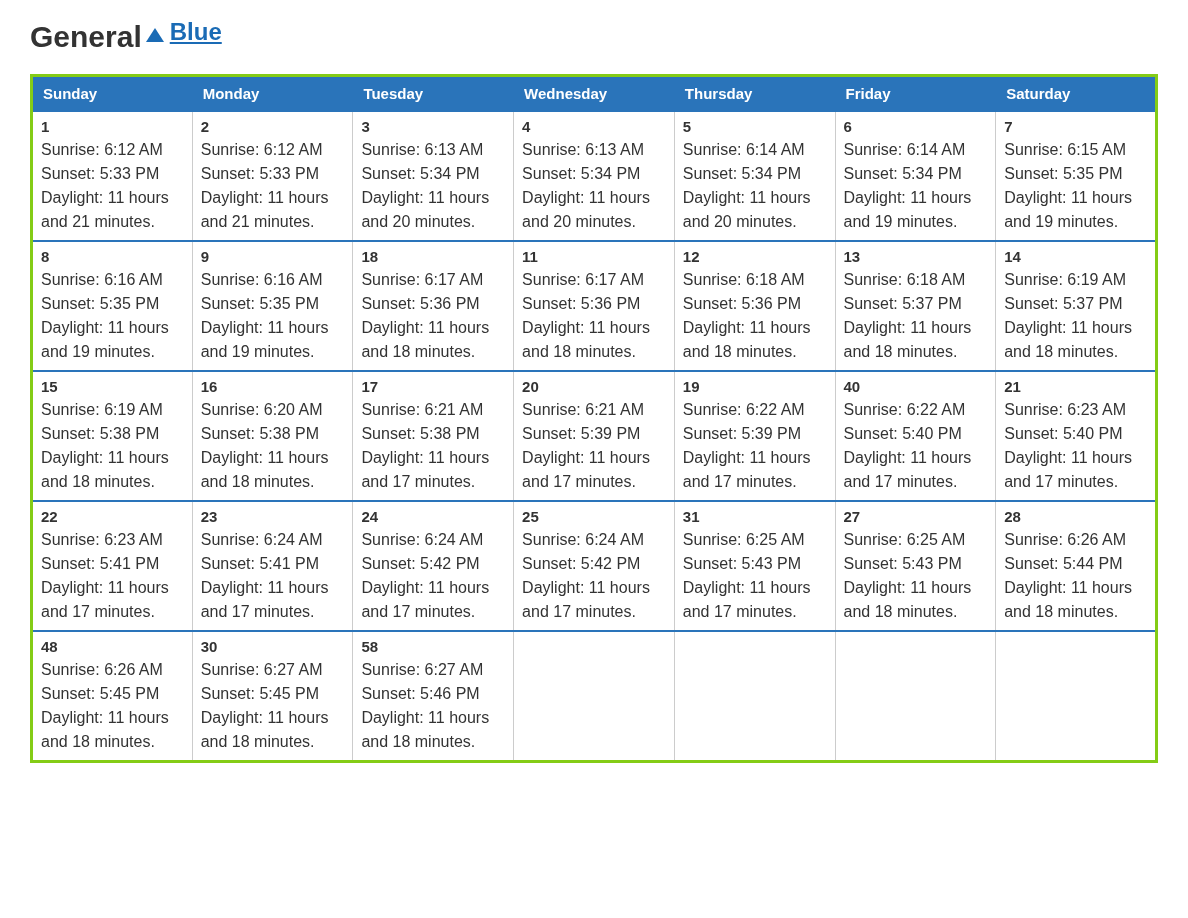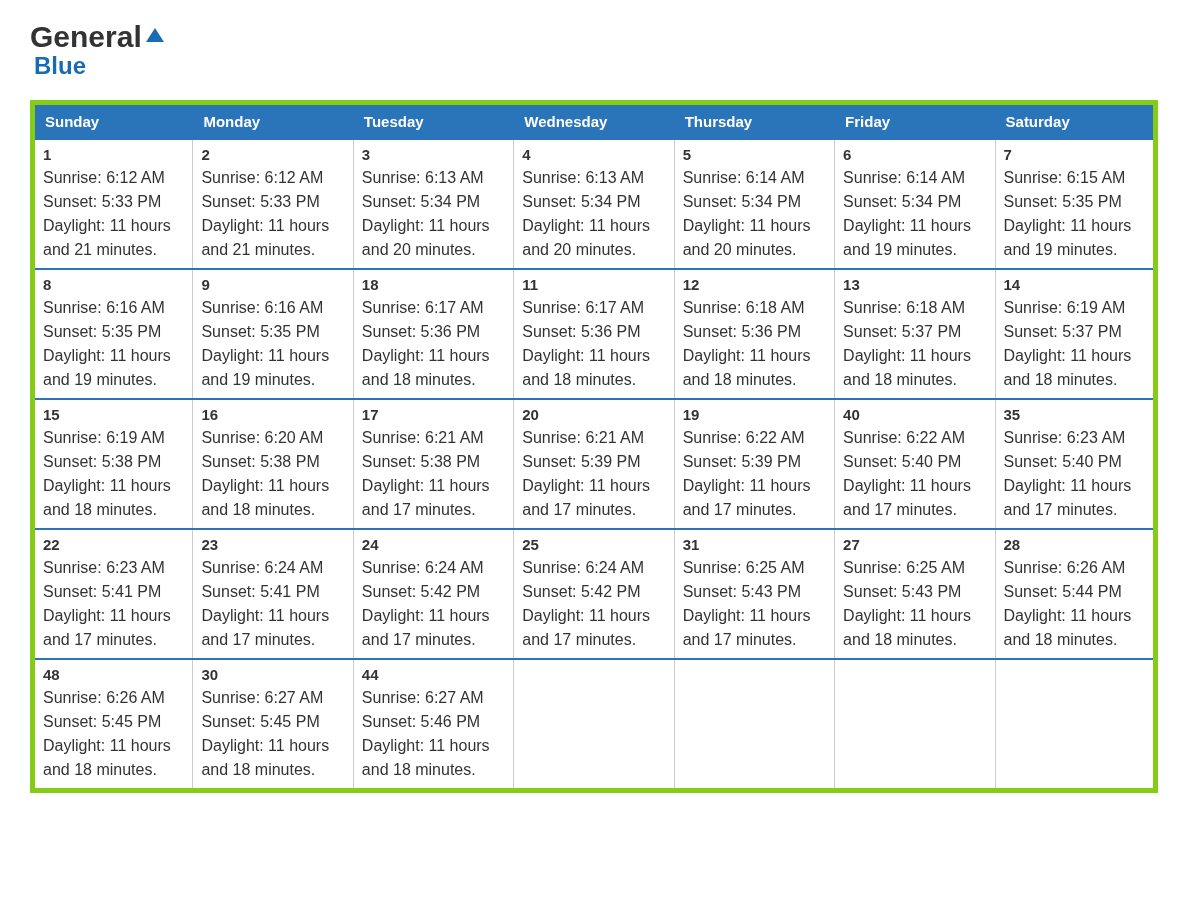--- a/index.html
+++ b/index.html
@@ -11,42 +11,42 @@
       min-height: 918px;
     }
     .header {
       display: flex;
       justify-content: space-between;
       align-items: flex-start;
       margin-bottom: 20px;
     }
     .logo {
       display: flex;
-      flex-direction: column;
+      flex-direction: row;
       align-items: flex-start;
     }
     .title-block {
       text-align: right;
     }
     .title-block h1 {
       font-size: 52px;
       font-weight: bold;
       color: #222;
       line-height: 1.1;
     }
     .title-block h2 {
       font-size: 22px;
       font-weight: normal;
       color: #444;
       margin-top: 4px;
     }
     .calendar {
       width: 100%;
       border-collapse: collapse;
-      border: 5px solid #84cc16;
+      border: 3px solid #84cc16;
     }
     .calendar th {
       background-color: #2a74ba;
       color: #ffffff;
       font-size: 15px;
       font-weight: bold;
       padding: 8px 10px;
       text-align: left;
       border: 1px solid #2a74ba;
     }
@@ -82,21 +82,21 @@
 <body>
 
 <div class="header">
   <div class="logo">
     <div style="display:flex; align-items:center;">
       <span style="font-size:30px; font-weight:bold; color:#333;">General</span>
       <svg width="22" height="22" viewBox="0 0 22 22" style="margin-left:2px; margin-top:-4px;">
         <polygon points="2,18 11,4 20,18" fill="#1a6bb5"></polygon>
       </svg>
     </div>
-    <span style="font-size:24px; font-weight:bold; color:#1a6bb5; margin-left:4px; margin-top:-2px;">Blue</span>
+    <span style="font-size:24px; font-weight:bold; color:#1a6bb5; margin-left:4px; margin-top:-2px;text-decoration:underline;">Blue</span>
   </div>
   <div class="title-block">
     <h1></h1>
     <h2></h2>
   </div>
 </div>
 
 <table class="calendar">
   <thead>
     <tr>
@@ -189,21 +189,21 @@
       </td>
         <td>
         <span class="day-num">19</span>
         <span class="day-info">Sunrise: 6:22 AM<br>Sunset: 5:39 PM<br>Daylight: 11 hours and 17 minutes.</span>
       </td>
         <td>
         <span class="day-num">40</span>
         <span class="day-info">Sunrise: 6:22 AM<br>Sunset: 5:40 PM<br>Daylight: 11 hours and 17 minutes.</span>
       </td>
         <td>
-        <span class="day-num">35</span>
+        <span class="day-num">21</span>
         <span class="day-info">Sunrise: 6:23 AM<br>Sunset: 5:40 PM<br>Daylight: 11 hours and 17 minutes.</span>
       </td>
       </tr>
       <tr>
         <td>
         <span class="day-num">22</span>
         <span class="day-info">Sunrise: 6:23 AM<br>Sunset: 5:41 PM<br>Daylight: 11 hours and 17 minutes.</span>
       </td>
         <td>
         <span class="day-num">23</span>
@@ -233,21 +233,21 @@
       <tr>
         <td>
         <span class="day-num">48</span>
         <span class="day-info">Sunrise: 6:26 AM<br>Sunset: 5:45 PM<br>Daylight: 11 hours and 18 minutes.</span>
       </td>
         <td>
         <span class="day-num">30</span>
         <span class="day-info">Sunrise: 6:27 AM<br>Sunset: 5:45 PM<br>Daylight: 11 hours and 18 minutes.</span>
       </td>
         <td>
-        <span class="day-num">44</span>
+        <span class="day-num">58</span>
         <span class="day-info">Sunrise: 6:27 AM<br>Sunset: 5:46 PM<br>Daylight: 11 hours and 18 minutes.</span>
       </td>
         <td class="empty"></td>
         <td class="empty"></td>
         <td class="empty"></td>
         <td class="empty"></td>
       </tr>
     </tbody>
 </table>
 

